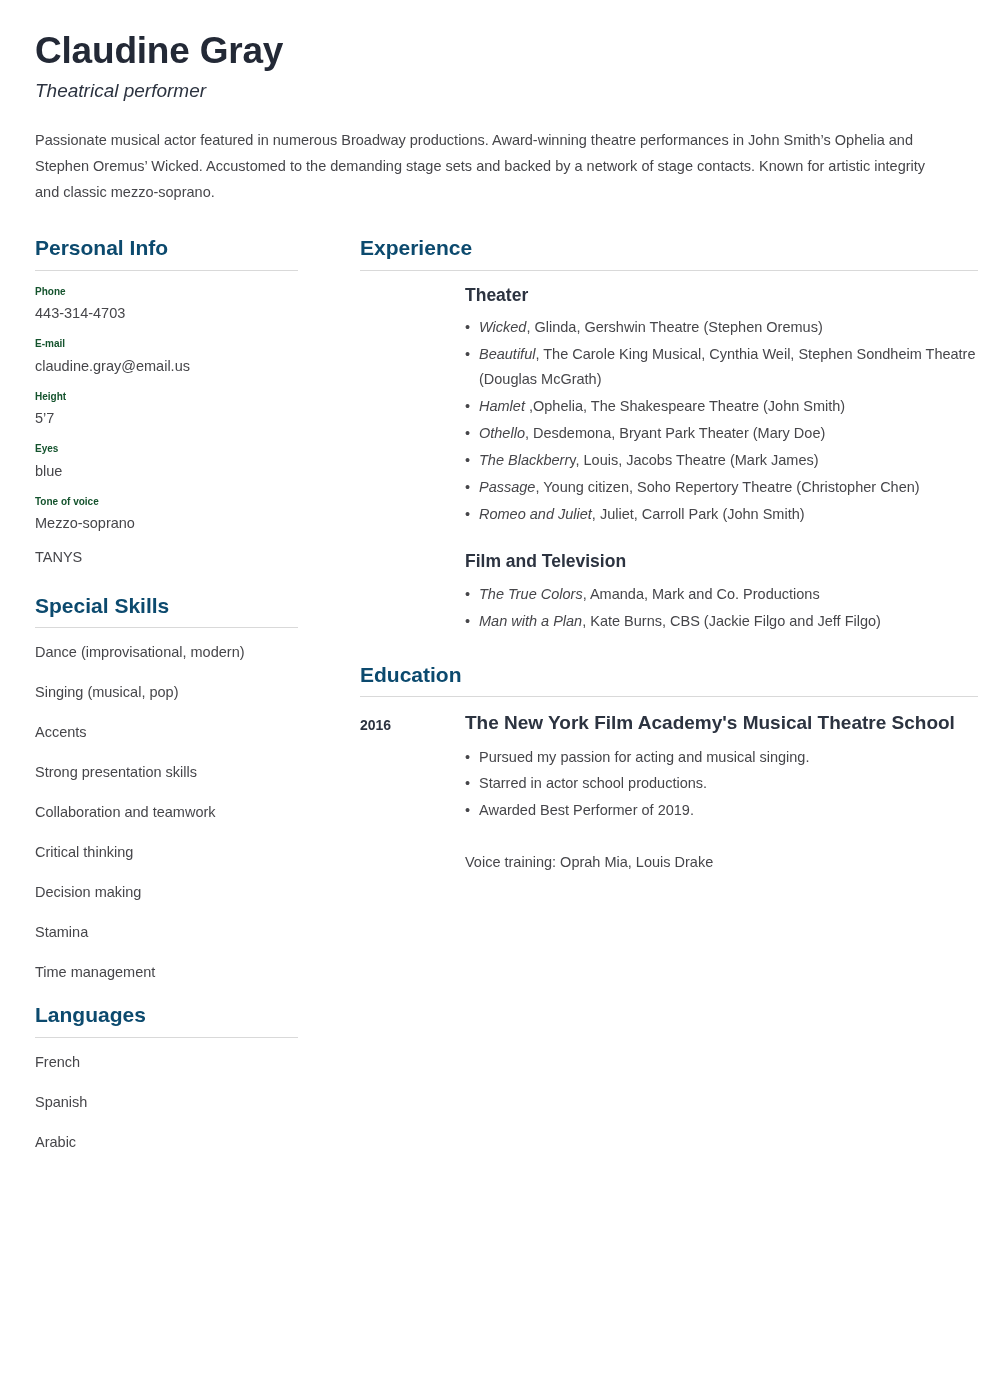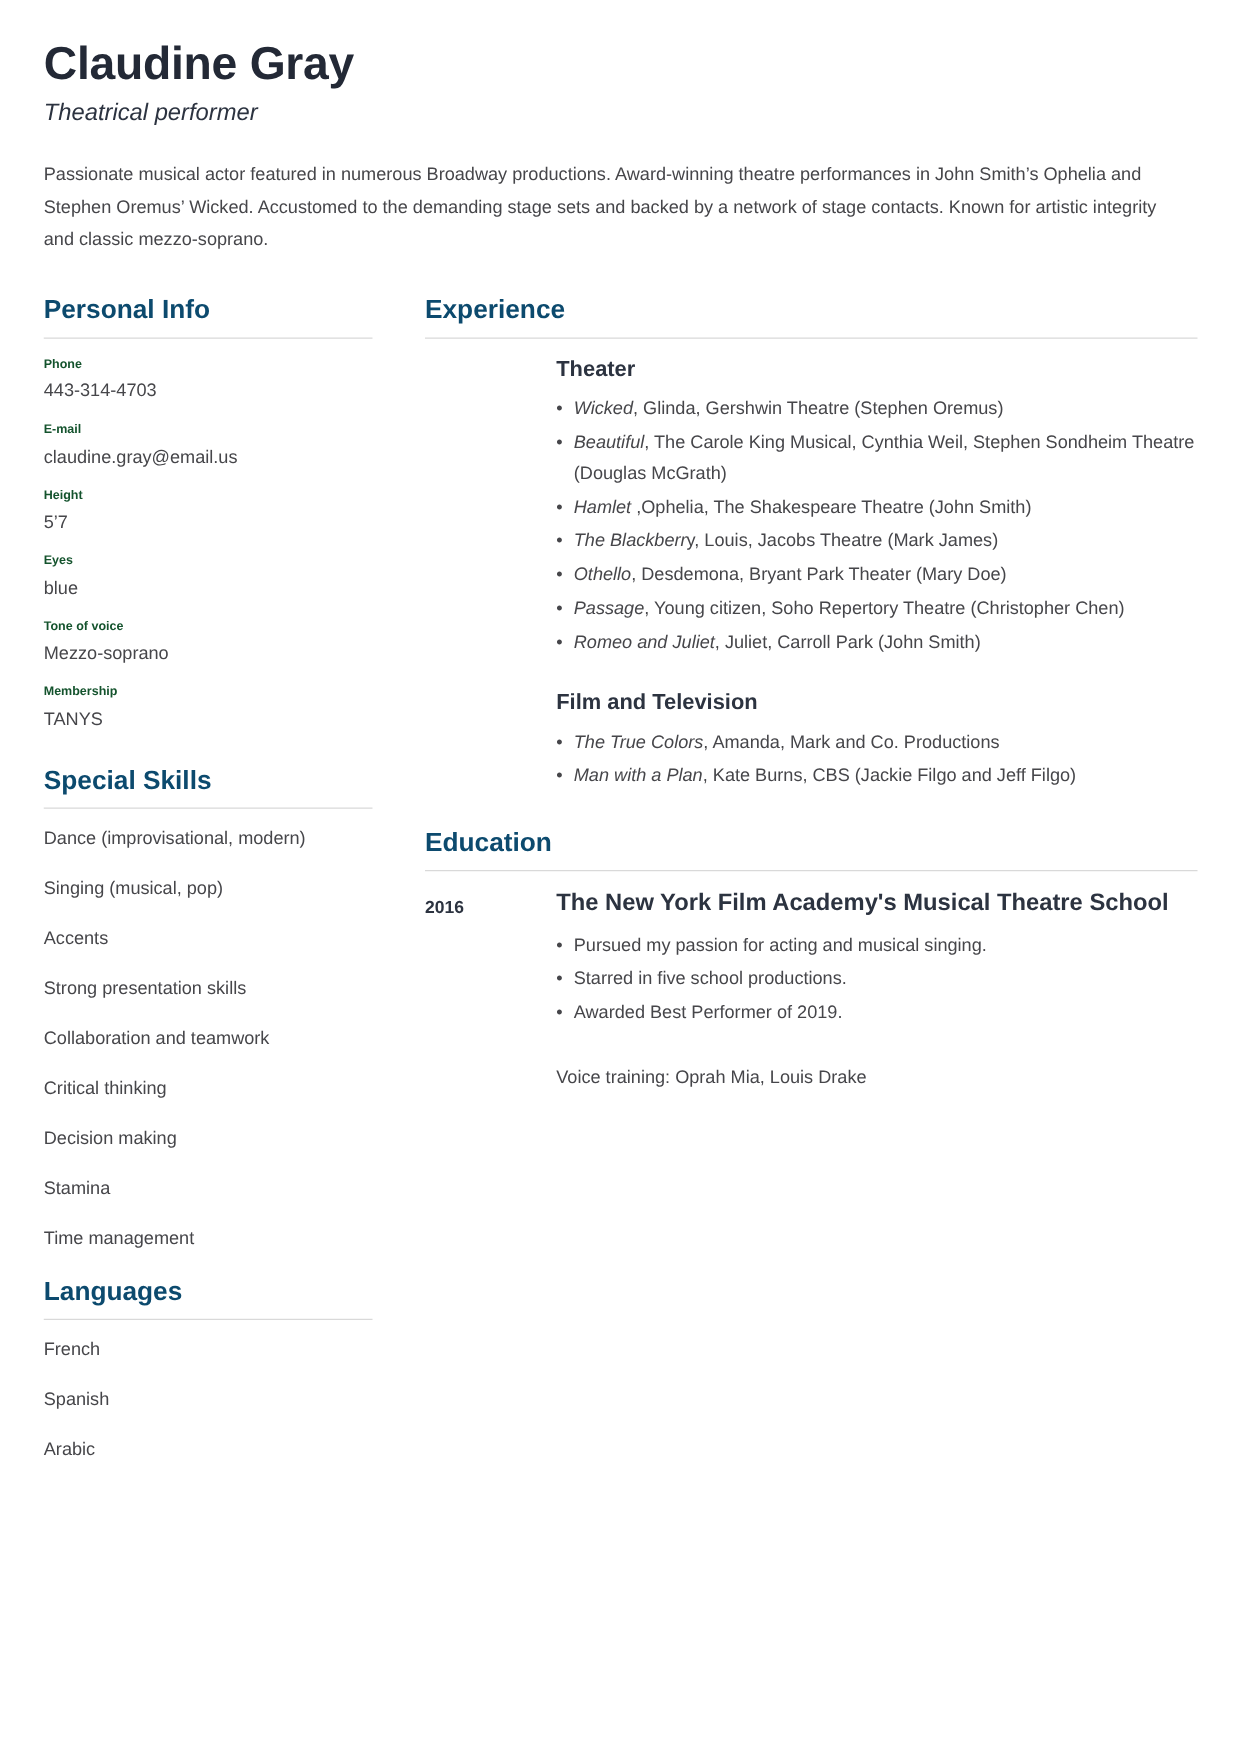--- a/index.html
+++ b/index.html
@@ -39,21 +39,21 @@
     margin: 0;
   }
 
   
   .body-grid {
     display: flex;
     align-items: flex-start;
     margin-top: 30px;
   }
   .col-left { width: 300px; flex: 0 0 300px; padding-right: 22px; }
-  .col-right { flex: 1 1 auto; padding-left: 5px; }
+  .col-right { flex: 1 1 auto; padding-left: 5px; margin-left: 20px; }
 
   
   .section { margin-bottom: 4px; }
   .section-title {
     font-size: 21px;
     font-weight: bold;
     color: #0c4a6e;
     margin: 0 0 9px 0;
     line-height: 1.2;
   }
@@ -183,21 +183,20 @@
           </div>
           <div class="info-item">
             <div class="info-label">Eyes</div>
             <div class="info-value">blue</div>
           </div>
           <div class="info-item">
             <div class="info-label">Tone of voice</div>
             <div class="info-value">Mezzo-soprano</div>
           </div>
           <div class="info-item">
-            <div class="info-label">Membership</div>
             <div class="info-value">TANYS</div>
           </div>
         </div>
       </div>
 
       <div class="section block-gap-skills">
         <h2 class="section-title">Special Skills</h2>
         <div class="rule"></div>
         <ul class="plain-list">
           <li>Dance (improvisational, modern)</li>
@@ -230,22 +229,22 @@
         <h2 class="section-title">Experience</h2>
         <div class="rule"></div>
 
         <div class="exp-group">
 
           <h3 class="sub-title">Theater</h3>
           <ul class="bullets">
             <li><span class="ital">Wicked</span><span>, Glinda, Gershwin Theatre (Stephen Oremus)</span></li>
             <li><span class="ital">Beautiful</span><span>, The Carole King Musical, Cynthia Weil, Stephen Sondheim Theatre (Douglas McGrath)</span></li>
             <li><span class="ital">Hamlet</span><span> ,Ophelia, The Shakespeare Theatre (John Smith)</span></li>
+            <li><span class="ital">Othello</span><span>, Desdemona, Bryant Park Theater (Mary Doe)</span></li>
             <li><span class="ital">The Blackberr</span><span>y, Louis, Jacobs Theatre (Mark James)</span></li>
-            <li><span class="ital">Othello</span><span>, Desdemona, Bryant Park Theater (Mary Doe)</span></li>
             <li><span class="ital">Passage</span><span>, Young citizen, Soho Repertory Theatre (Christopher Chen)</span></li>
             <li><span class="ital">Romeo and Juliet</span><span>, Juliet, Carroll Park (John Smith)</span></li>
           </ul>
 
           <h3 class="sub-title second">Film and Television</h3>
           <ul class="bullets">
             <li><span class="ital">The True Colors</span><span>, Amanda, Mark and Co. Productions</span></li>
             <li><span class="ital">Man with a Plan</span><span>, Kate Burns, CBS (Jackie Filgo and Jeff Filgo)</span></li>
           </ul>
 
@@ -254,21 +253,21 @@
 
       <div class="section edu-wrap">
         <h2 class="section-title">Education</h2>
         <div class="rule"></div>
         <div class="edu-row">
           <div class="edu-year">2016</div>
           <div class="edu-body">
             <h3 class="edu-school">The New York Film Academy's Musical Theatre School</h3>
             <ul class="bullets">
               <li>Pursued my passion for acting and musical singing.</li>
-              <li>Starred in five school productions.</li>
+              <li>Starred in actor school productions.</li>
               <li>Awarded Best Performer of 2019.</li>
             </ul>
             <div class="edu-note">Voice training: Oprah Mia, Louis Drake</div>
           </div>
         </div>
       </div>
 
     </div>
   </div>
 </div>

